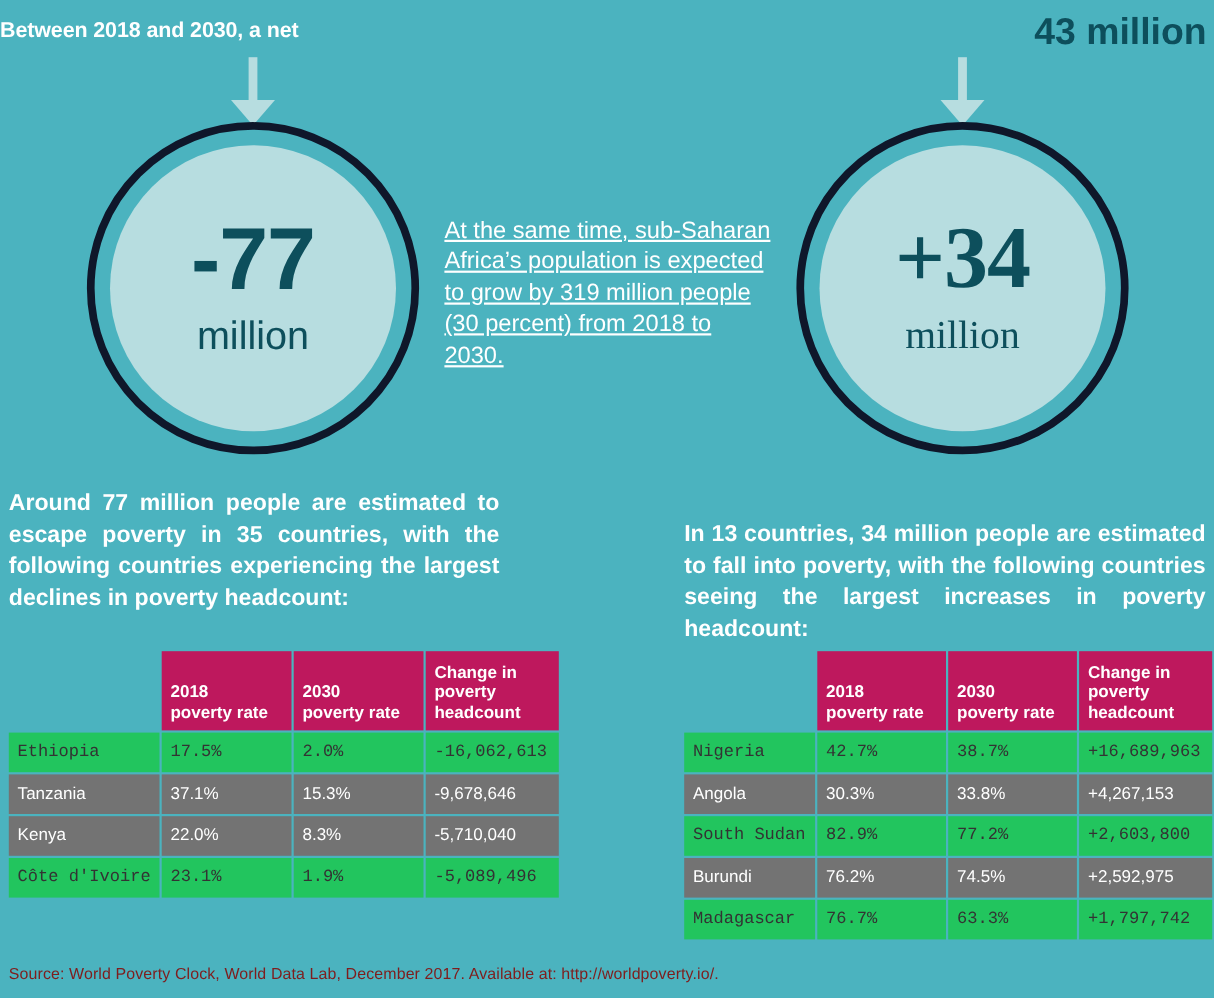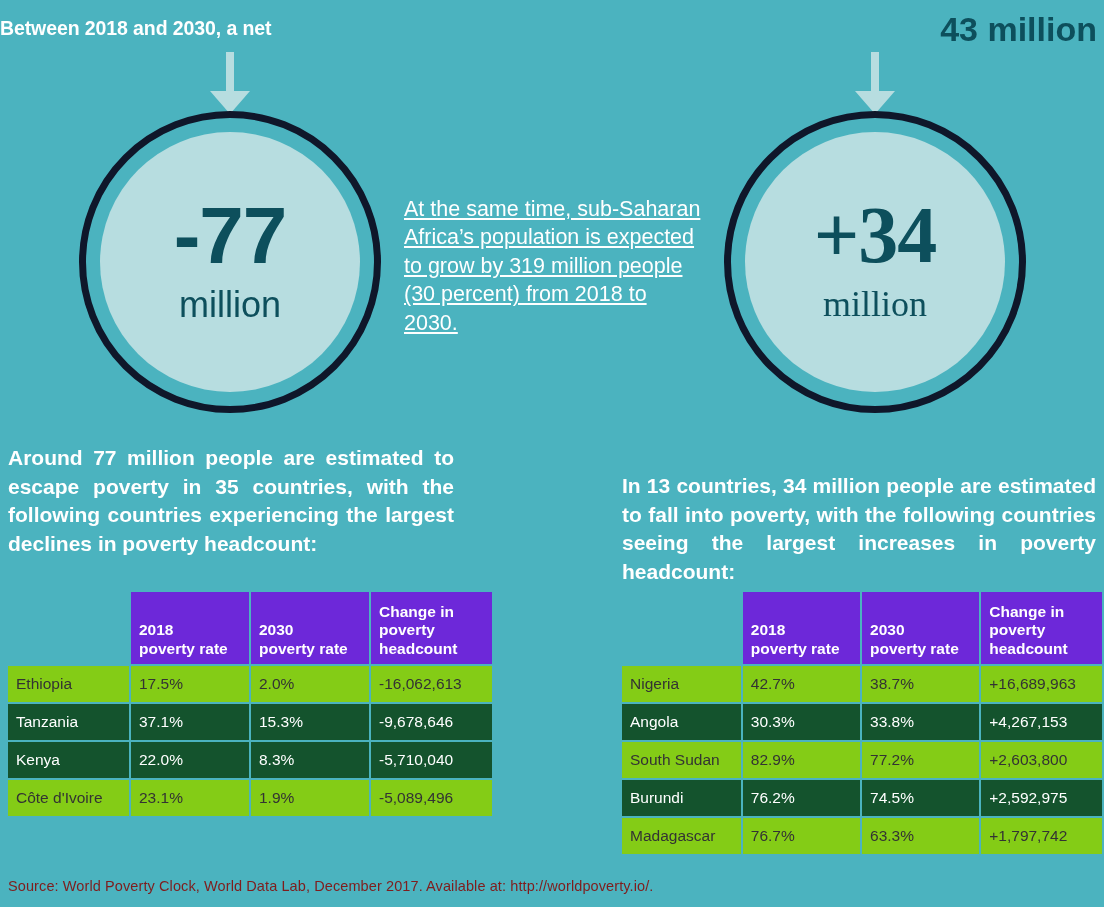--- a/index.html
+++ b/index.html
@@ -144,42 +144,43 @@
   #table-left  { left: 6px;   top: 590px; }
   #table-right { left: 620px; top: 590px; }
 
   .ptable th, .ptable td {
     padding: 6px 8px;
     font-size: 15.5px;
     vertical-align: middle;
     box-sizing: border-box;
   }
   .ptable th {
-    background: #6d28d9;
+    background: #be185d;
     color: #ffffff;
     font-weight: bold;
     text-align: left;
     vertical-align: bottom;
     line-height: 1.18;
     height: 72px;
   }
   .ptable th.corner {
     background: transparent;
   }
   .ptable td {
     height: 36px;
     line-height: 1.15;
     white-space: nowrap;
   }
   .ptable tr.light td {
-    background: #84cc16;
+    background: #22c55e;
     color: #333333;
+    font-family: Liberation Mono, monospace;
   }
   .ptable tr.dark td {
-    background: #14532d;
+    background: #737373;
     color: #ffffff;
   }
   .ptable col.c-country { width: 121px; }
   .ptable col.c-rate    { width: 118px; }
   .ptable col.c-change  { width: 121px; }
 
   #table-right col.c-country { width: 119px; }
   #table-right col.c-rate    { width: 118px; }
   #table-right col.c-change  { width: 121px; }
 

